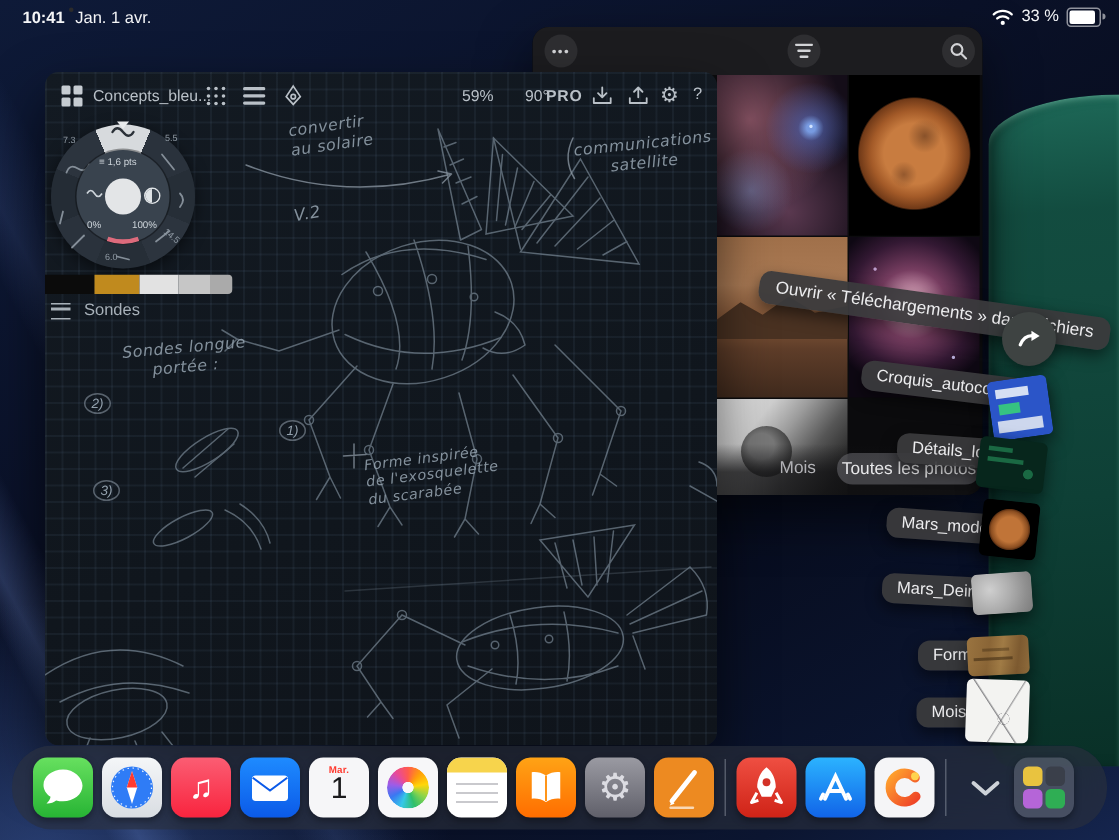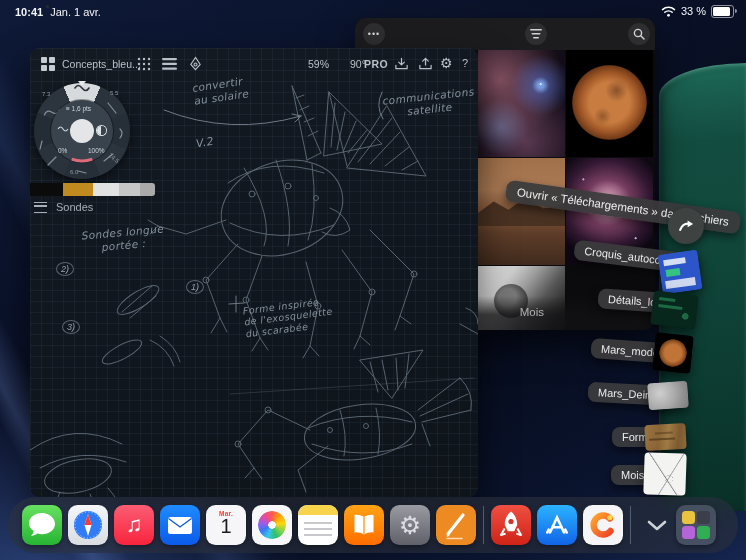--- a/index.html
+++ b/index.html
@@ -166,20 +166,23 @@
     </div>
     <div class="circ" style="left:273px;top:5px;width:22px;height:22px;">
       <svg width="12" height="12" viewBox="0 0 12 12">
           <circle cx="5" cy="5" r="3.6" fill="none" stroke="#d2d3d6" stroke-width="1.4"></circle>
           <path d="M8 8 L11 11" stroke="#d2d3d6" stroke-width="1.4" stroke-linecap="round"></path>
         </svg>
     </div>
 
     <div class="ph-tabs">
       <div class="tab-mois">Mois</div>
+      <div class="tab-all">
+          <span>Toutes les photos</span>
+        </div>
     </div>
   </div>
 
   <div class="abs concepts">
     <div class="grid"></div>
 
     <svg class="sk-svg" width="448" height="449" viewBox="0 0 448 449">
       <g fill="none" stroke="#9eb0bf" stroke-width="1" opacity=".5" stroke-linecap="round">
         <path d="M262 38 L291 105 M262 38 L277 112 M277 112 L291 105 M266 50 l8 -3 M270 62 l9 -4 M274 74 l10 -4 M278 88 l10 -5"></path>
         <path d="M299 44 L317 118"></path>

